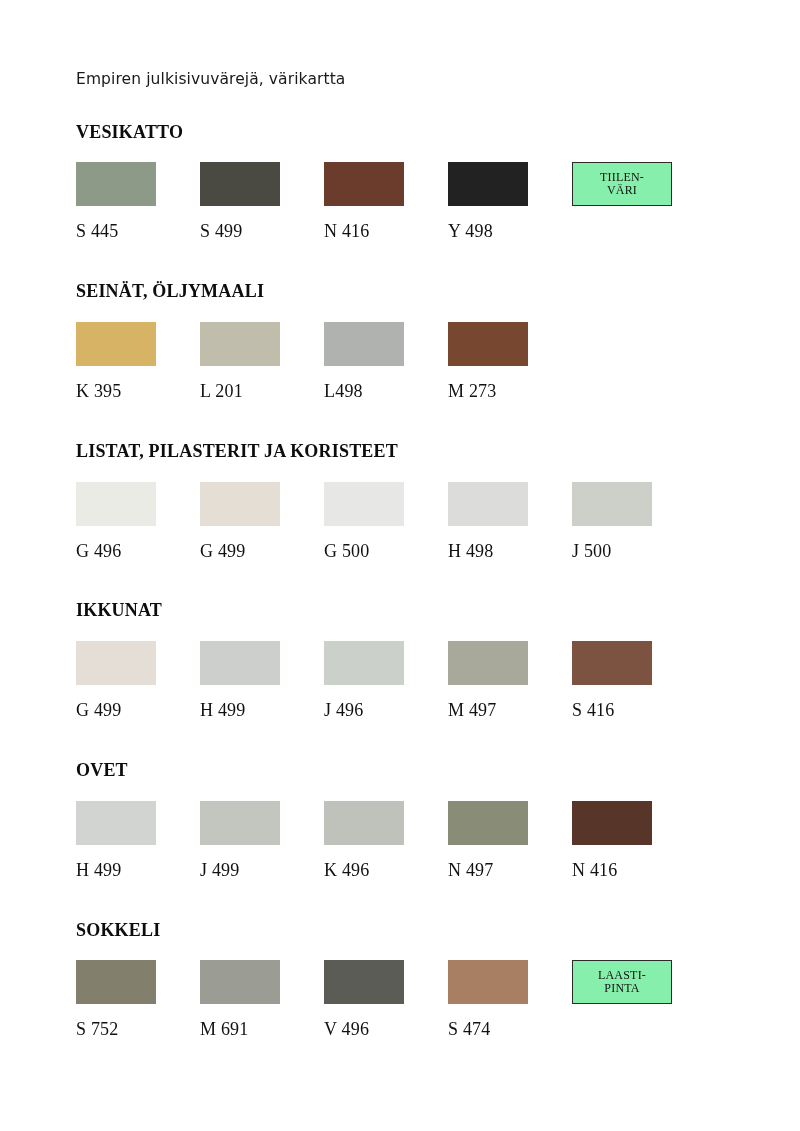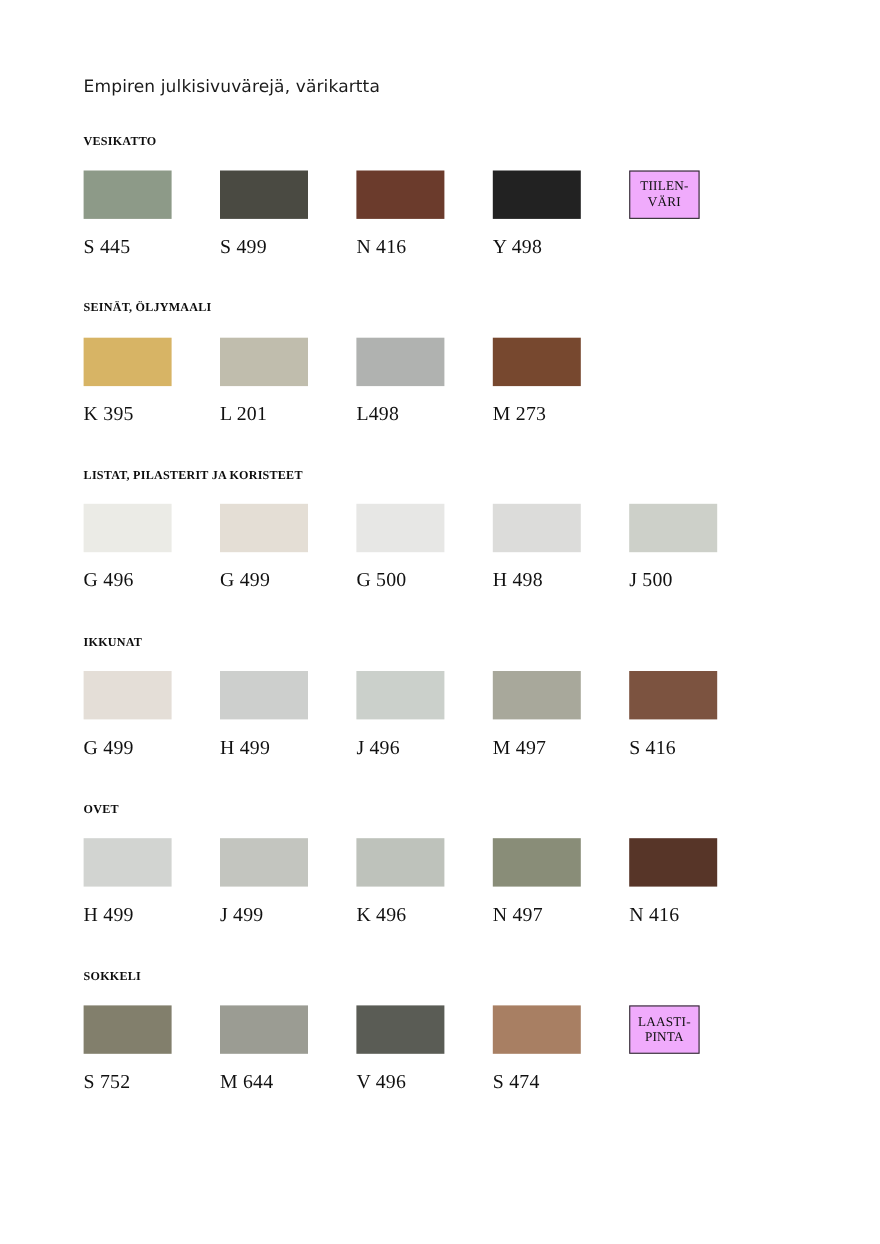--- a/index.html
+++ b/index.html
@@ -30,21 +30,21 @@
     color: #1a1a1a;
     margin: 0 0 34px 0;
     line-height: 1.2;
   }
   .section {
     margin-bottom: 0;
   }
   .section-title {
     font-family: "Liberation Serif", serif;
     font-weight: bold;
-    font-size: 11px;
+    font-size: 18px;
     letter-spacing: 0.2px;
     color: #0d0d0d;
     margin: 0 0 20px 0;
     line-height: 1.1;
   }
   .swatch-row {
     display: flex;
     align-items: flex-start;
   }
   .swatch-cell {
@@ -52,22 +52,22 @@
     margin-right: 0;
     box-sizing: border-box;
   }
   .swatch {
     width: 80px;
     height: 44px;
     display: block;
   }
   .swatch.outlined {
     border: 1.4px solid #2b2b2b;
-    background: #f0abfc;
-    width: 64px;
+    background: #86efac;
+    width: 100px;
     height: 44px;
     display: flex;
     flex-direction: column;
     align-items: center;
     justify-content: center;
     box-sizing: border-box;
   }
   .swatch.outlined .ol-line {
     font-family: "Liberation Serif", serif;
     font-size: 12px;
@@ -228,21 +228,21 @@
       <div class="section-gap"></div>
       <div class="section">
         <div class="section-title">SOKKELI</div>
         <div class="swatch-row">
           <div class="swatch-cell">
             <div class="swatch" style="background-color: rgb(130, 127, 108);"></div>
             <div class="swatch-label">S 752</div>
           </div>
           <div class="swatch-cell">
             <div class="swatch" style="background-color: rgb(155, 156, 147);"></div>
-            <div class="swatch-label">M 644</div>
+            <div class="swatch-label">M 691</div>
           </div>
           <div class="swatch-cell">
             <div class="swatch" style="background-color: rgb(90, 92, 85);"></div>
             <div class="swatch-label">V 496</div>
           </div>
           <div class="swatch-cell">
             <div class="swatch" style="background-color: rgb(168, 127, 99);"></div>
             <div class="swatch-label">S 474</div>
           </div>
           <div class="swatch-cell">

